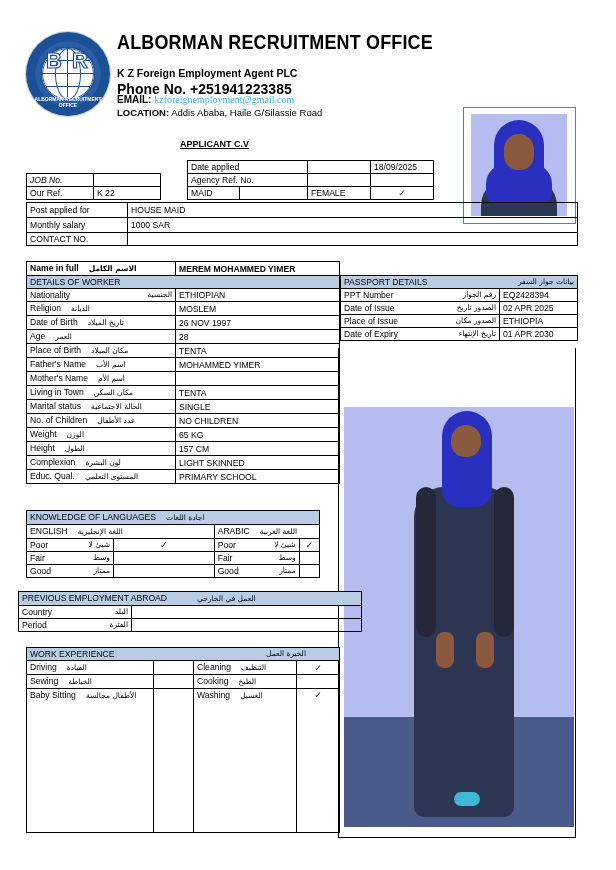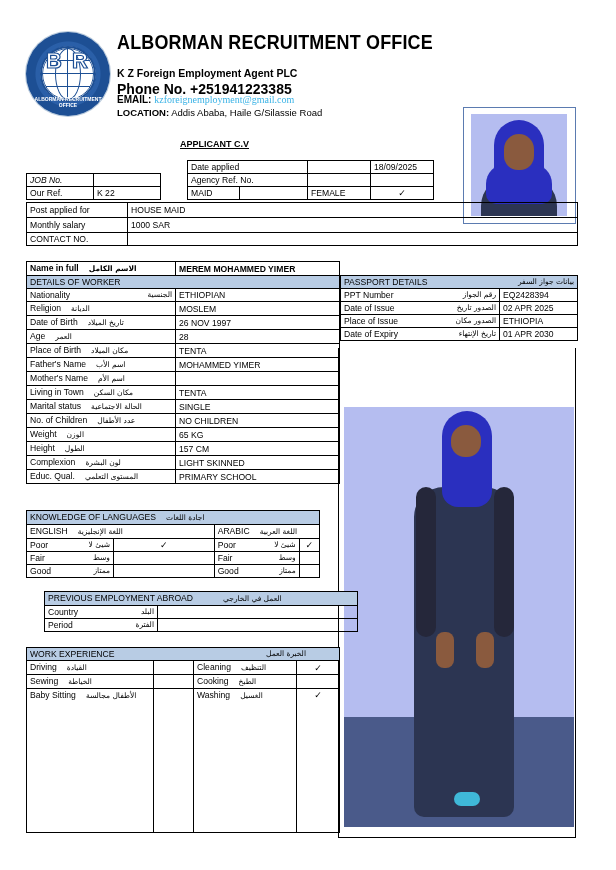--- a/index.html
+++ b/index.html
@@ -248,21 +248,21 @@
   </tr>
   <tr>
     <td><span>Good</span><span class="ar">ممتاز</span></td>
     <td colspan="2" class="c check"></td>
     <td><span>Good</span><span class="ar">ممتاز</span></td>
     <td colspan="2" class="c check"></td>
   </tr>
 </tbody>
   </table>
 
-<table style="left:44px;top:591px;width:314px;">
+<table style="left:18px;top:591px;width:344px;">
   <tbody>
       <tr class="hdr">
         <td colspan="2"><span>PREVIOUS EMPLOYMENT ABROAD</span><span class="ar2" style="margin-left:30px;">العمل في الخارجي</span></td>
       </tr>
   <tr>
         <td style="width:106px;"><span>Country</span><span class="ar">البلد</span></td>
         <td></td>
       </tr>
   <tr>
         <td><span>Period</span><span class="ar">الفترة</span></td>

